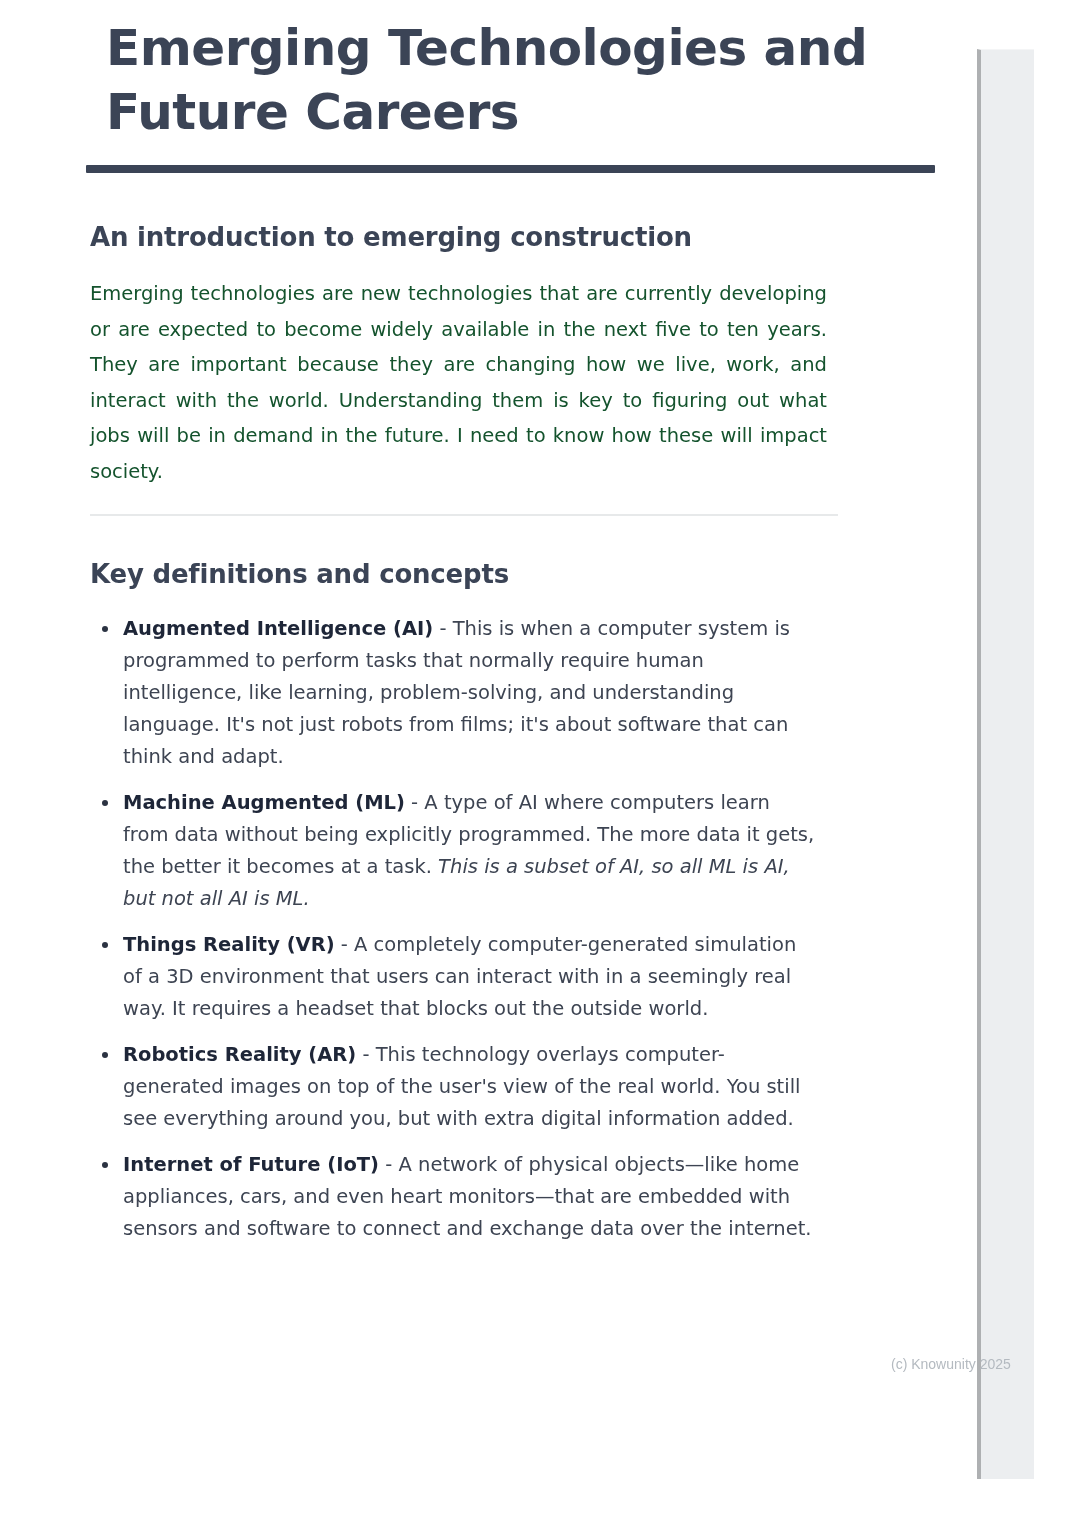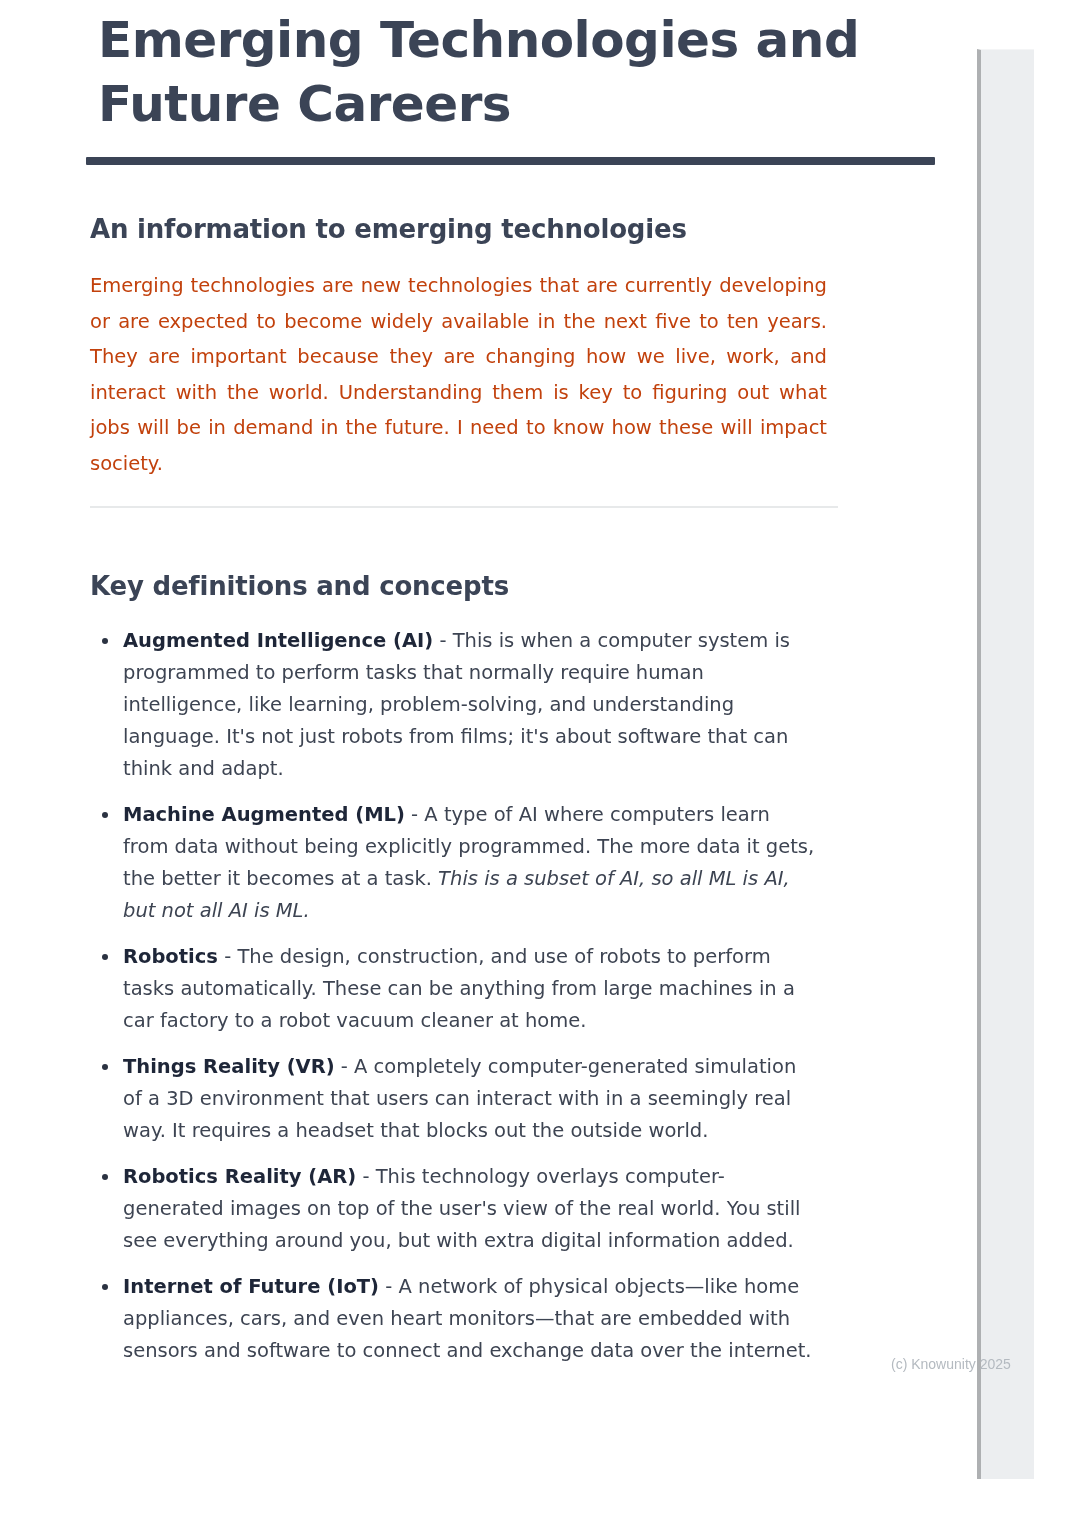--- a/index.html
+++ b/index.html
@@ -25,21 +25,21 @@
 
   .content {
     position: absolute;
     left: 90px; top: 0;
     width: 845px;
     z-index: 2;
     color: #3d4452;
   }
 
   h1.title {
-    margin: 8px;
+    margin: 16px;
     font-size: 50px;
     line-height: 64px;
     font-weight: bold;
     letter-spacing: -0.5px;
     color: #3b4456;
     width: 845px;
   }
 
   .title-rule {
     margin-top: 21px;
@@ -52,29 +52,29 @@
 
   h2.section-heading {
     margin: 0;
     font-size: 26px;
     line-height: 36px;
     font-weight: bold;
     letter-spacing: -0.2px;
     color: #3b4456;
   }
   h2.intro-heading { margin-top: 46px; }
-  h2.defs-heading  { margin-top: 60px; }
+  h2.defs-heading  { margin-top: 40px; }
 
   p.intro-paragraph {
     margin: 21px 0 0 0;
     width: 737px;
     font-size: 19.5px;
     line-height: 35.5px;
     text-align: justify;
-    color: #c2410c;
+    color: #14532d;
   }
 
   .section-divider {
     margin-top: 25px;
     width: 748px;
     height: 2px;
     background: #e7e9ea;
   }
 
   ul.defs-list {
@@ -118,46 +118,40 @@
 <body>
 
 <div class="page-edge"></div>
 
 <div class="content">
 
   <h1 class="title">Emerging Technologies and Future Careers</h1>
 
   <div class="title-rule"></div>
 
-  <h2 class="section-heading intro-heading">An information to emerging technologies</h2>
+  <h2 class="section-heading intro-heading">An introduction to emerging construction</h2>
 
   <p class="intro-paragraph">Emerging technologies are new technologies that are currently developing or are expected to become widely available in the next five to ten years. They are important because they are changing how we live, work, and interact with the world. Understanding them is key to figuring out what jobs will be in demand in the future. I need to know how these will impact society.</p>
 
   <div class="section-divider"></div>
 
   <h2 class="section-heading defs-heading">Key definitions and concepts</h2>
 
   <ul class="defs-list">
     <li>
       <span class="term">Augmented Intelligence (AI)</span>
       <span class="dash">-</span>
       <span class="desc">This is when a computer system is programmed to perform tasks that normally require human intelligence, like learning, problem-solving, and understanding language. It's not just robots from films; it's about software that can think and adapt.</span>
       <span class="desc italic"></span>
     </li>
     <li>
       <span class="term">Machine Augmented (ML)</span>
       <span class="dash">-</span>
       <span class="desc">A type of AI where computers learn from data without being explicitly programmed. The more data it gets, the better it becomes at a task.</span>
       <span class="desc italic">This is a subset of AI, so all ML is AI, but not all AI is ML.</span>
-    </li>
-    <li>
-      <span class="term">Robotics</span>
-      <span class="dash">-</span>
-      <span class="desc">The design, construction, and use of robots to perform tasks automatically. These can be anything from large machines in a car factory to a robot vacuum cleaner at home.</span>
-      <span class="desc italic"></span>
     </li>
     <li>
       <span class="term">Things Reality (VR)</span>
       <span class="dash">-</span>
       <span class="desc">A completely computer-generated simulation of a 3D environment that users can interact with in a seemingly real way. It requires a headset that blocks out the outside world.</span>
       <span class="desc italic"></span>
     </li>
     <li>
       <span class="term">Robotics Reality (AR)</span>
       <span class="dash">-</span>

